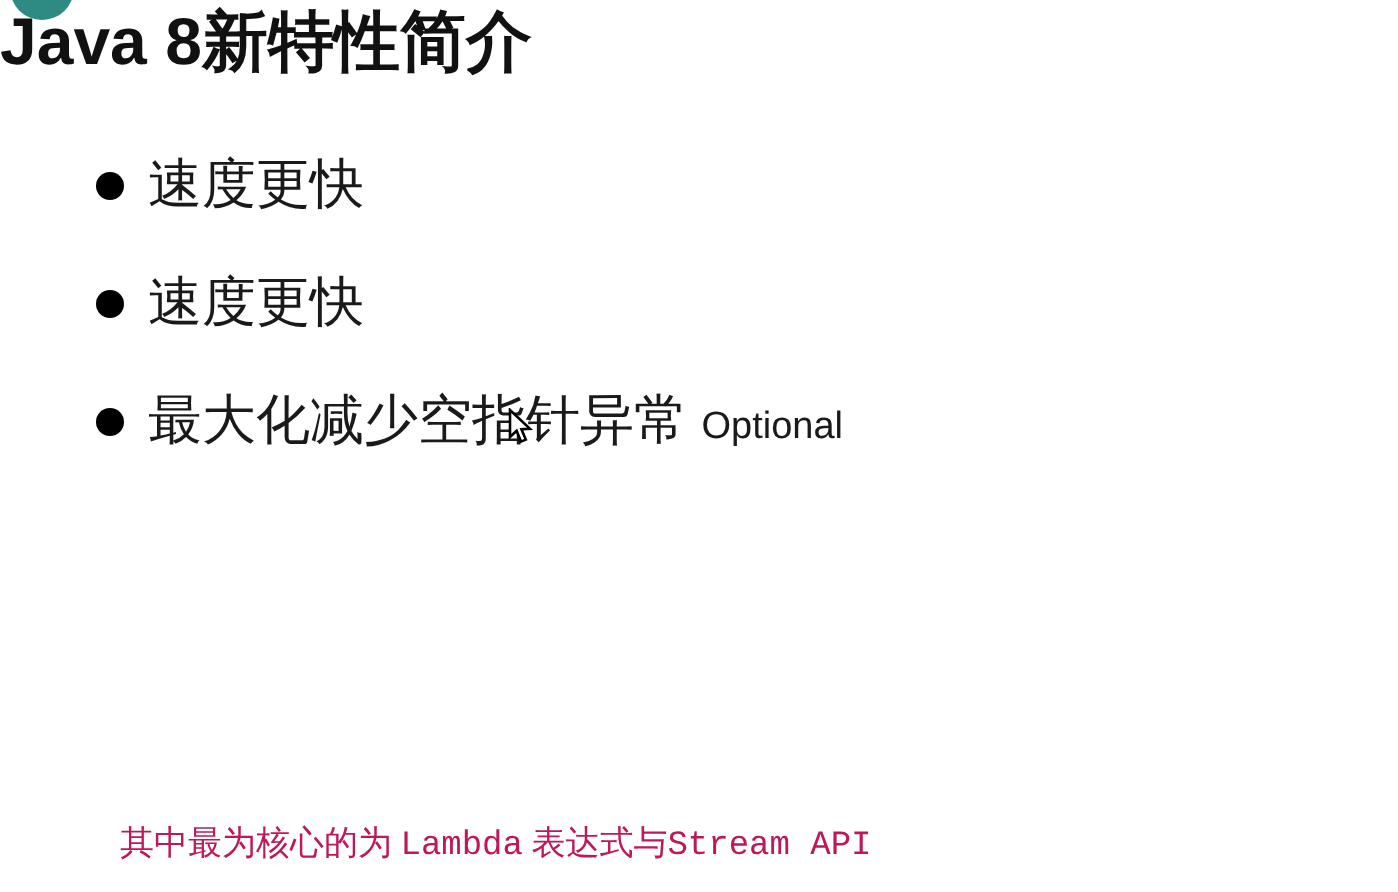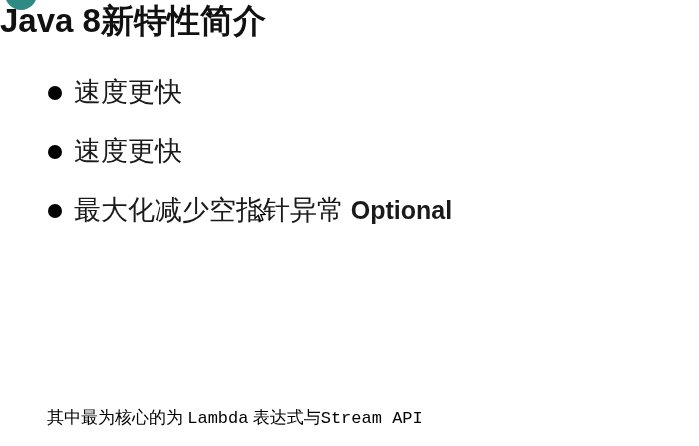--- a/index.html
+++ b/index.html
@@ -85,33 +85,33 @@
     color: #1a1a1a;
     white-space: nowrap;
   }
   .bullet-text .latin-bold {
     font-family: "Liberation Sans", sans-serif;
     font-weight: bold;
     font-size: 25px;
   }
   .bullet-text .latin-reg {
     font-family: "Liberation Sans", sans-serif;
-    font-weight: bold;
-    font-size: 25px;
+    font-weight: normal;
+    font-size: 19px;
   }
 
   
   #footnote {
     position: absolute;
-    left: 47px;
+    left: 60px;
     top: 406px;
     font-family: "Liberation Serif", "DejaVu Serif", serif;
     font-size: 17px;
-    line-height: 24px;
-    color: #000000;
+    line-height: 32px;
+    color: #be185d;
     white-space: nowrap;
   }
   #footnote .mono {
     font-family: "Liberation Mono", "DejaVu Sans Mono", monospace;
     font-size: 17px;
   }
 
   
   #mouse-cursor {
     position: absolute;

